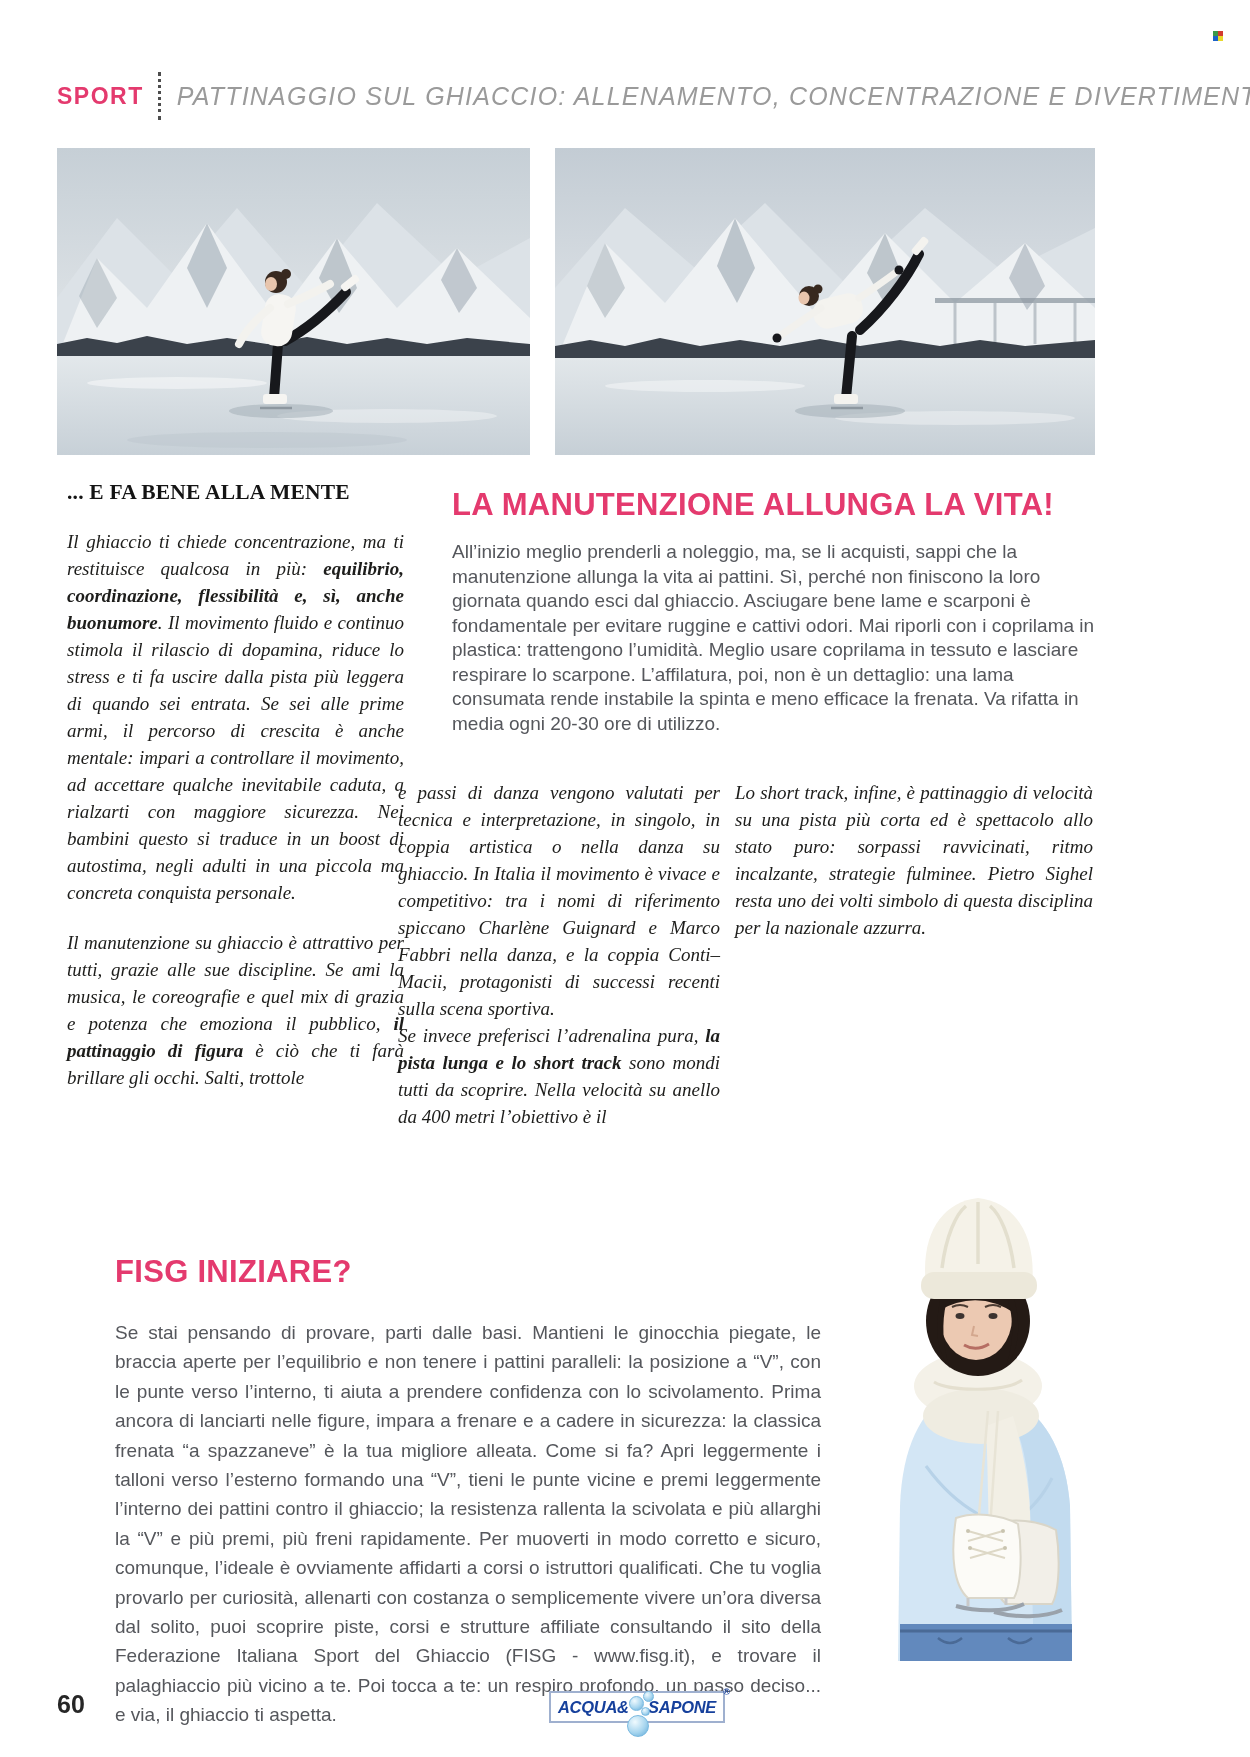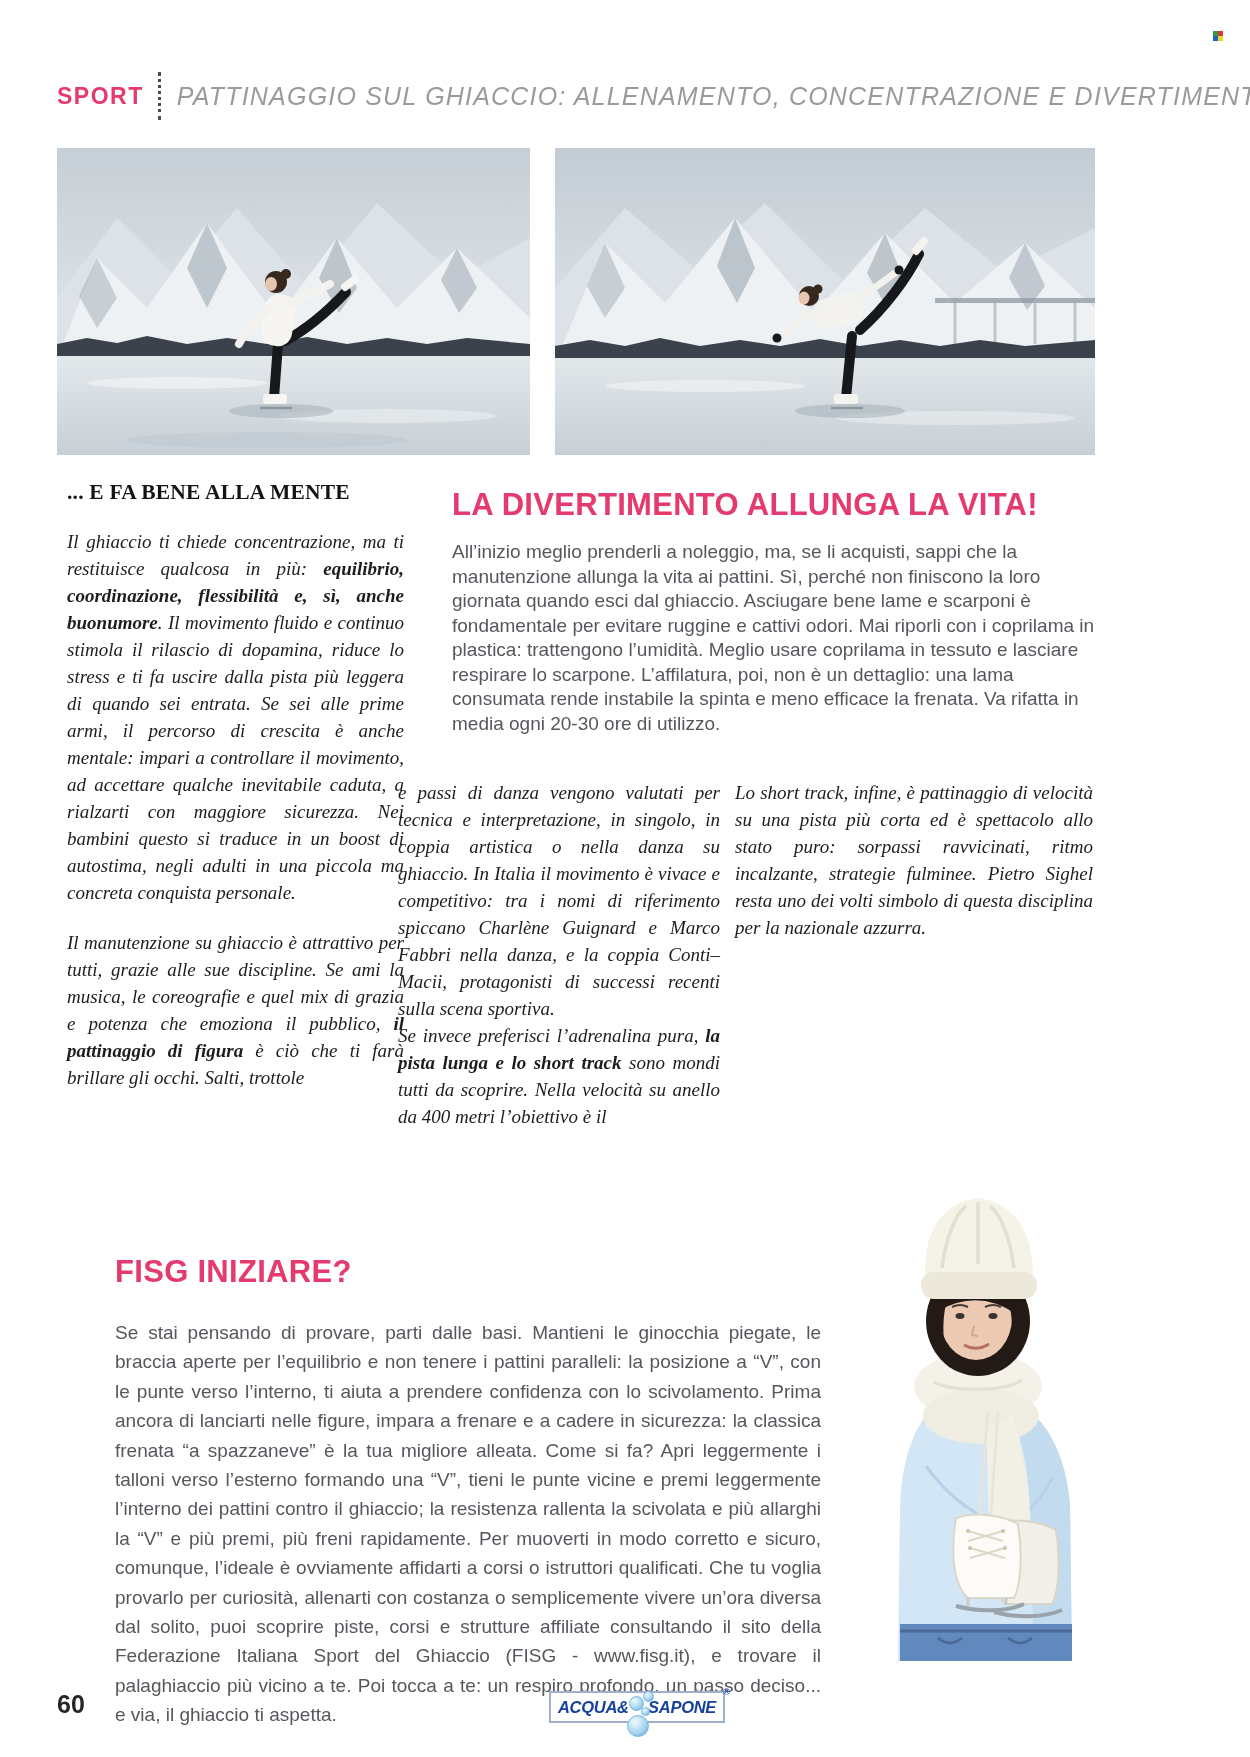--- a/index.html
+++ b/index.html
@@ -173,21 +173,21 @@
   </svg>
 </div>
 
 <section class="abs serif-col" style="left:67px;top:479px;width:337px">
   <h2 class="h-serif">... E FA BENE ALLA MENTE</h2>
   <p style="margin-top:23px"><span>Il ghiaccio ti chiede concentrazione, ma ti restituisce qualcosa in più: </span><b>equilibrio, coordinazione, flessibilità e, sì, anche buonumore</b><span>. Il movimento fluido e continuo stimola il rilascio di dopamina, riduce lo stress e ti fa uscire dalla pista più leggera di quando sei entrata. Se sei alle prime armi, il percorso di crescita è anche mentale: impari a controllare il movimento, ad accettare qualche inevitabile caduta, a rialzarti con maggiore sicurezza. Nei bambini questo si traduce in un boost di autostima, negli adulti in una piccola ma concreta conquista personale.</span></p>
   <p style="margin-top:23px"><span>Il manutenzione su ghiaccio è attrattivo per tutti, grazie alle sue discipline. Se ami la musica, le coreografie e quel mix di grazia e potenza che emoziona il pubblico, </span><b>il pattinaggio di figura</b><span> è ciò che ti farà brillare gli occhi. Salti, trottole</span></p>
 </section>
 
 <section class="abs" style="left:452px;top:487px;width:643px">
-  <h2 class="h-pink">LA DIVERTIMENTO ALLUNGA LA VITA!</h2>
+  <h2 class="h-pink">LA MANUTENZIONE ALLUNGA LA VITA!</h2>
   <p class="sans-body maint-body">All’inizio meglio prenderli a noleggio, ma, se li acquisti, sappi che la manutenzione allunga la vita ai pattini. Sì, perché non finiscono la loro giornata quando esci dal ghiaccio. Asciugare bene lame e scarponi è fondamentale per evitare ruggine e cattivi odori. Mai riporli con i coprilama in plastica: trattengono l’umidità. Meglio usare coprilama in tessuto e lasciare respirare lo scarpone. L’affilatura, poi, non è un dettaglio: una lama consumata rende instabile la spinta e meno efficace la frenata. Va rifatta in media ogni 20-30 ore di utilizzo.</p>
 </section>
 
 <section class="abs serif-col" style="left:398px;top:779px;width:322px">
   <p>e passi di danza vengono valutati per tecnica e interpretazione, in singolo, in coppia artistica o nella danza su ghiaccio. In Italia il movimento è vivace e competitivo: tra i nomi di riferimento spiccano Charlène Guignard e Marco Fabbri nella danza, e la coppia Conti–Macii, protagonisti di successi recenti sulla scena sportiva.</p>
   <p><span>Se invece preferisci l’adrenalina pura, </span><b>la pista lunga e lo short track</b><span> sono mondi tutti da scoprire. Nella velocità su anello da 400 metri l’obiettivo è il</span></p>
 </section>
 
 <section class="abs serif-col" style="left:735px;top:779px;width:358px">
   <p>Lo short track, infine, è pattinaggio di velocità su una pista più corta ed è spettacolo allo stato puro: sorpassi ravvicinati, ritmo incalzante, strategie fulminee. Pietro Sighel resta uno dei volti simbolo di questa disciplina per la nazionale azzurra.</p>

